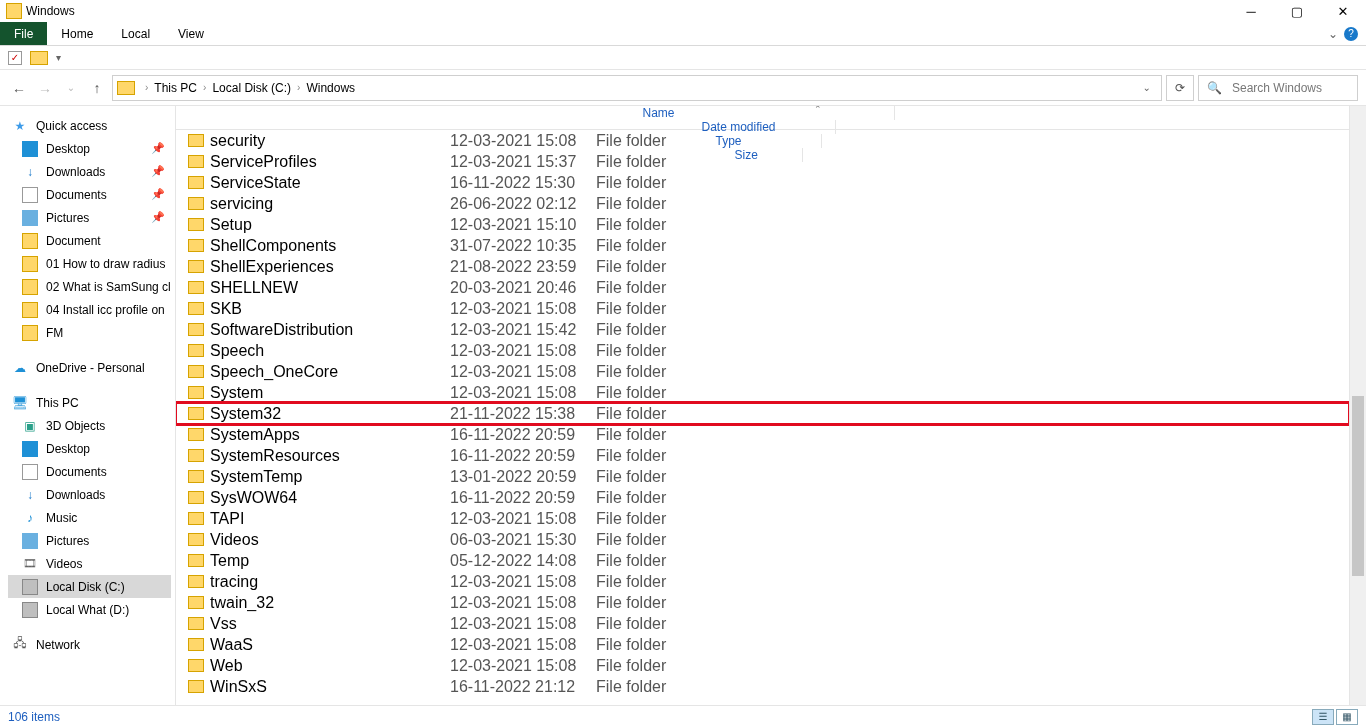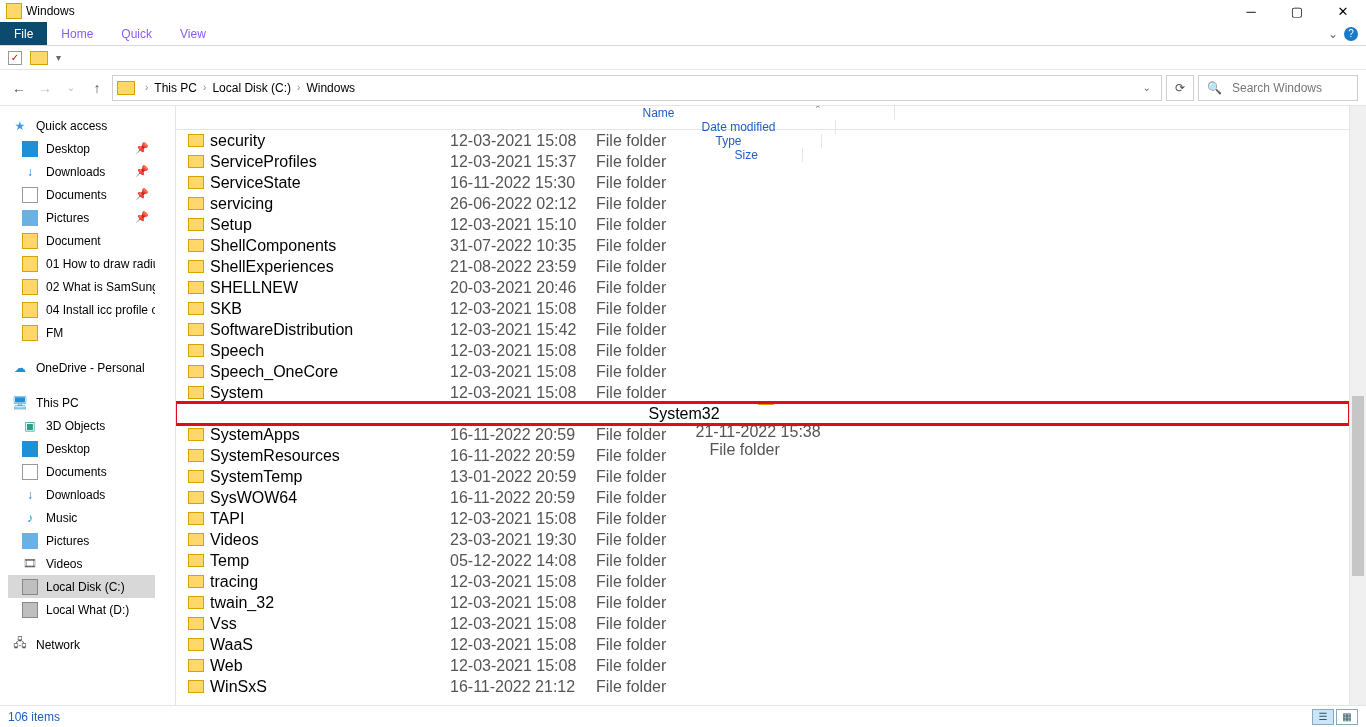--- a/index.html
+++ b/index.html
@@ -7,22 +7,22 @@
 
 
 .titlebar { height: 22px; display: flex; align-items: center; padding-left: 6px; background: #fff; }
 .titlebar .folder-glyph { width: 16px; height: 16px; background: #ffd76a; border: 1px solid #d6a300; margin-right: 4px; }
 .titlebar .title { font-size: 12px; }
 .titlebar .win-controls { margin-left: auto; display: flex; }
 .titlebar .win-controls div { width: 46px; height: 22px; display: flex; align-items: center; justify-content: center; font-size: 13px; }
 
 
 .ribbon { height: 24px; background: #fff; border-bottom: 1px solid #d9d9d9; display: flex; align-items: stretch; position: relative; }
-.ribbon .tab { padding: 0 14px; display: flex; align-items: center; font-size: 12px; color: #8b5cf6; }
-.ribbon .tab.file { background: #0c4a6e; color: #fff; text-align: right; }
+.ribbon .tab { padding: 0 14px; display: flex; align-items: center; font-size: 12px; color: #000000; }
+.ribbon .tab.file { background: #14532d; color: #fff; text-align: right; }
 .ribbon .expand { margin-left: auto; display: flex; align-items: center; gap: 6px; padding-right: 8px; color: #666; font-size: 12px; }
 .help-circle { width: 14px; height: 14px; border-radius: 50%; background: #1979ca; color: #fff; font-size: 10px; display: flex; align-items: center; justify-content: center; }
 
 
 .qat { height: 24px; display: flex; align-items: center; gap: 8px; padding-left: 8px; border-bottom: 1px solid #e5e5e5; }
 .qat .chk { width: 14px; height: 14px; border: 1px solid #999; display: inline-flex; align-items: center; justify-content: center; color: #c00; font-size: 10px; }
 .qat .folder-glyph { width: 18px; height: 14px; background: #ffd76a; border: 1px solid #d6a300; }
 
 
 .addrbar { height: 36px; display: flex; align-items: center; padding: 0 8px; gap: 4px; border-bottom: 1px solid #e5e5e5; }
@@ -33,21 +33,21 @@
 .crumb { display: flex; align-items: center; font-size: 12px; }
 .crumb .sep { color: #888; margin: 0 6px; font-size: 10px; }
 .addr-box .dd { margin-left: auto; color: #666; font-size: 10px; padding: 0 6px; }
 .refresh { width: 28px; height: 26px; border: 1px solid #cfcfcf; display: flex; align-items: center; justify-content: center; color: #555; }
 .search-box { width: 160px; height: 26px; border: 1px solid #cfcfcf; display: flex; align-items: center; padding: 0 8px; color: #777; gap: 10px; }
 
 
 .body { display: flex; height: calc(727px - 22px - 24px - 24px - 36px - 22px); }
 
 
-.navtree { width: 176px; border-right: 1px solid #e5e5e5; padding: 8px 20px 8px 8px; overflow: hidden; font-size: 12px; }
+.navtree { width: 176px; border-right: 1px solid #e5e5e5; padding: 8px 4px 8px 8px; overflow: hidden; font-size: 12px; }
 .navtree .grp { margin-bottom: 12px; }
 .navtree .item { display: flex; align-items: center; height: 23px; padding-left: 14px; white-space: nowrap; overflow: hidden; text-overflow: ellipsis; }
 .navtree .item.root { padding-left: 4px; }
 .navtree .item .ic { width: 16px; height: 16px; margin-right: 8px; display: inline-flex; align-items: center; justify-content: center; flex-shrink: 0; }
 .navtree .item .pin { margin-left: auto; margin-right: 6px; color: #888; font-size: 11px; }
 .navtree .item.selected { background: #d8d8d8; }
 .ic.star { color: #3d9be9; } .ic.star::before { content: "★"; }
 .ic.desk { background: #1e90d6; } 
 .ic.down::before { content: "↓"; color: #1979ca; font-weight: bold; }
 .ic.doc { background: #fff; border: 1px solid #999; }
@@ -71,21 +71,21 @@
 .col.date { width: 146px; }
 .col.type { width: 118px; }
 .col.size { width: 80px; }
 .rows { }
 .row { display: flex; align-items: center; height: 21px; font-size: 16px; padding-left: 12px; }
 .row .ic.fold { width: 16px; height: 13px; margin-right: 6px; }
 .row .rname { width: 240px; }
 .row .rdate { width: 146px; color: #555; }
 .row .rtype { width: 118px; color: #555; }
 .row .rsize { width: 80px; color: #555; }
-.row.highlight { outline: 3px solid #e10b1f; outline-offset: -1px; flex-direction: column; }
+.row.highlight { outline: 3px solid #e10b1f; outline-offset: -1px; }
 .vscroll { width: 17px; background: #f0f0f0; border-left: 1px solid #e5e5e5; position: relative; }
 .vscroll .thumb { position: absolute; left: 2px; right: 2px; top: 290px; height: 180px; background: #c6c6c6; }
 
 
 .status { height: 22px; border-top: 1px solid #e5e5e5; display: flex; align-items: center; padding: 0 8px; font-size: 12px; color: #1e5fbf; }
 .status .views { margin-left: auto; display: flex; gap: 2px; }
 .status .views div { width: 22px; height: 16px; border: 1px solid #8ab; display: flex; align-items: center; justify-content: center; font-size: 10px; color: #356; }
 .status .views div.active { background: #cce4f7; }
 </style>
 </head>
@@ -97,21 +97,21 @@
   <div class="win-controls">
     <div>─</div>
     <div>▢</div>
     <div>✕</div>
   </div>
 </div>
 
 <div class="ribbon">
   <div class="tab file">File</div>
   <div class="tab">Home</div>
-  <div class="tab">Quick</div>
+  <div class="tab">Local</div>
   <div class="tab">View</div>
   <div class="expand">
     <span>⌄</span>
     <span class="help-circle">?</span>
   </div>
 </div>
 
 <div class="qat">
   <span class="chk">✓</span>
   <span class="folder-glyph"></span>
@@ -396,21 +396,21 @@
           <div class="row">
             <span class="ic fold"></span>
             <span class="rname">TAPI</span>
             <span class="rdate">12-03-2021 15:08</span>
             <span class="rtype">File folder</span>
             <span class="rsize"></span>
           </div>
           <div class="row">
             <span class="ic fold"></span>
             <span class="rname">Videos</span>
-            <span class="rdate">23-03-2021 19:30</span>
+            <span class="rdate">06-03-2021 15:30</span>
             <span class="rtype">File folder</span>
             <span class="rsize"></span>
           </div>
           <div class="row">
             <span class="ic fold"></span>
             <span class="rname">Temp</span>
             <span class="rdate">05-12-2022 14:08</span>
             <span class="rtype">File folder</span>
             <span class="rsize"></span>
           </div>

